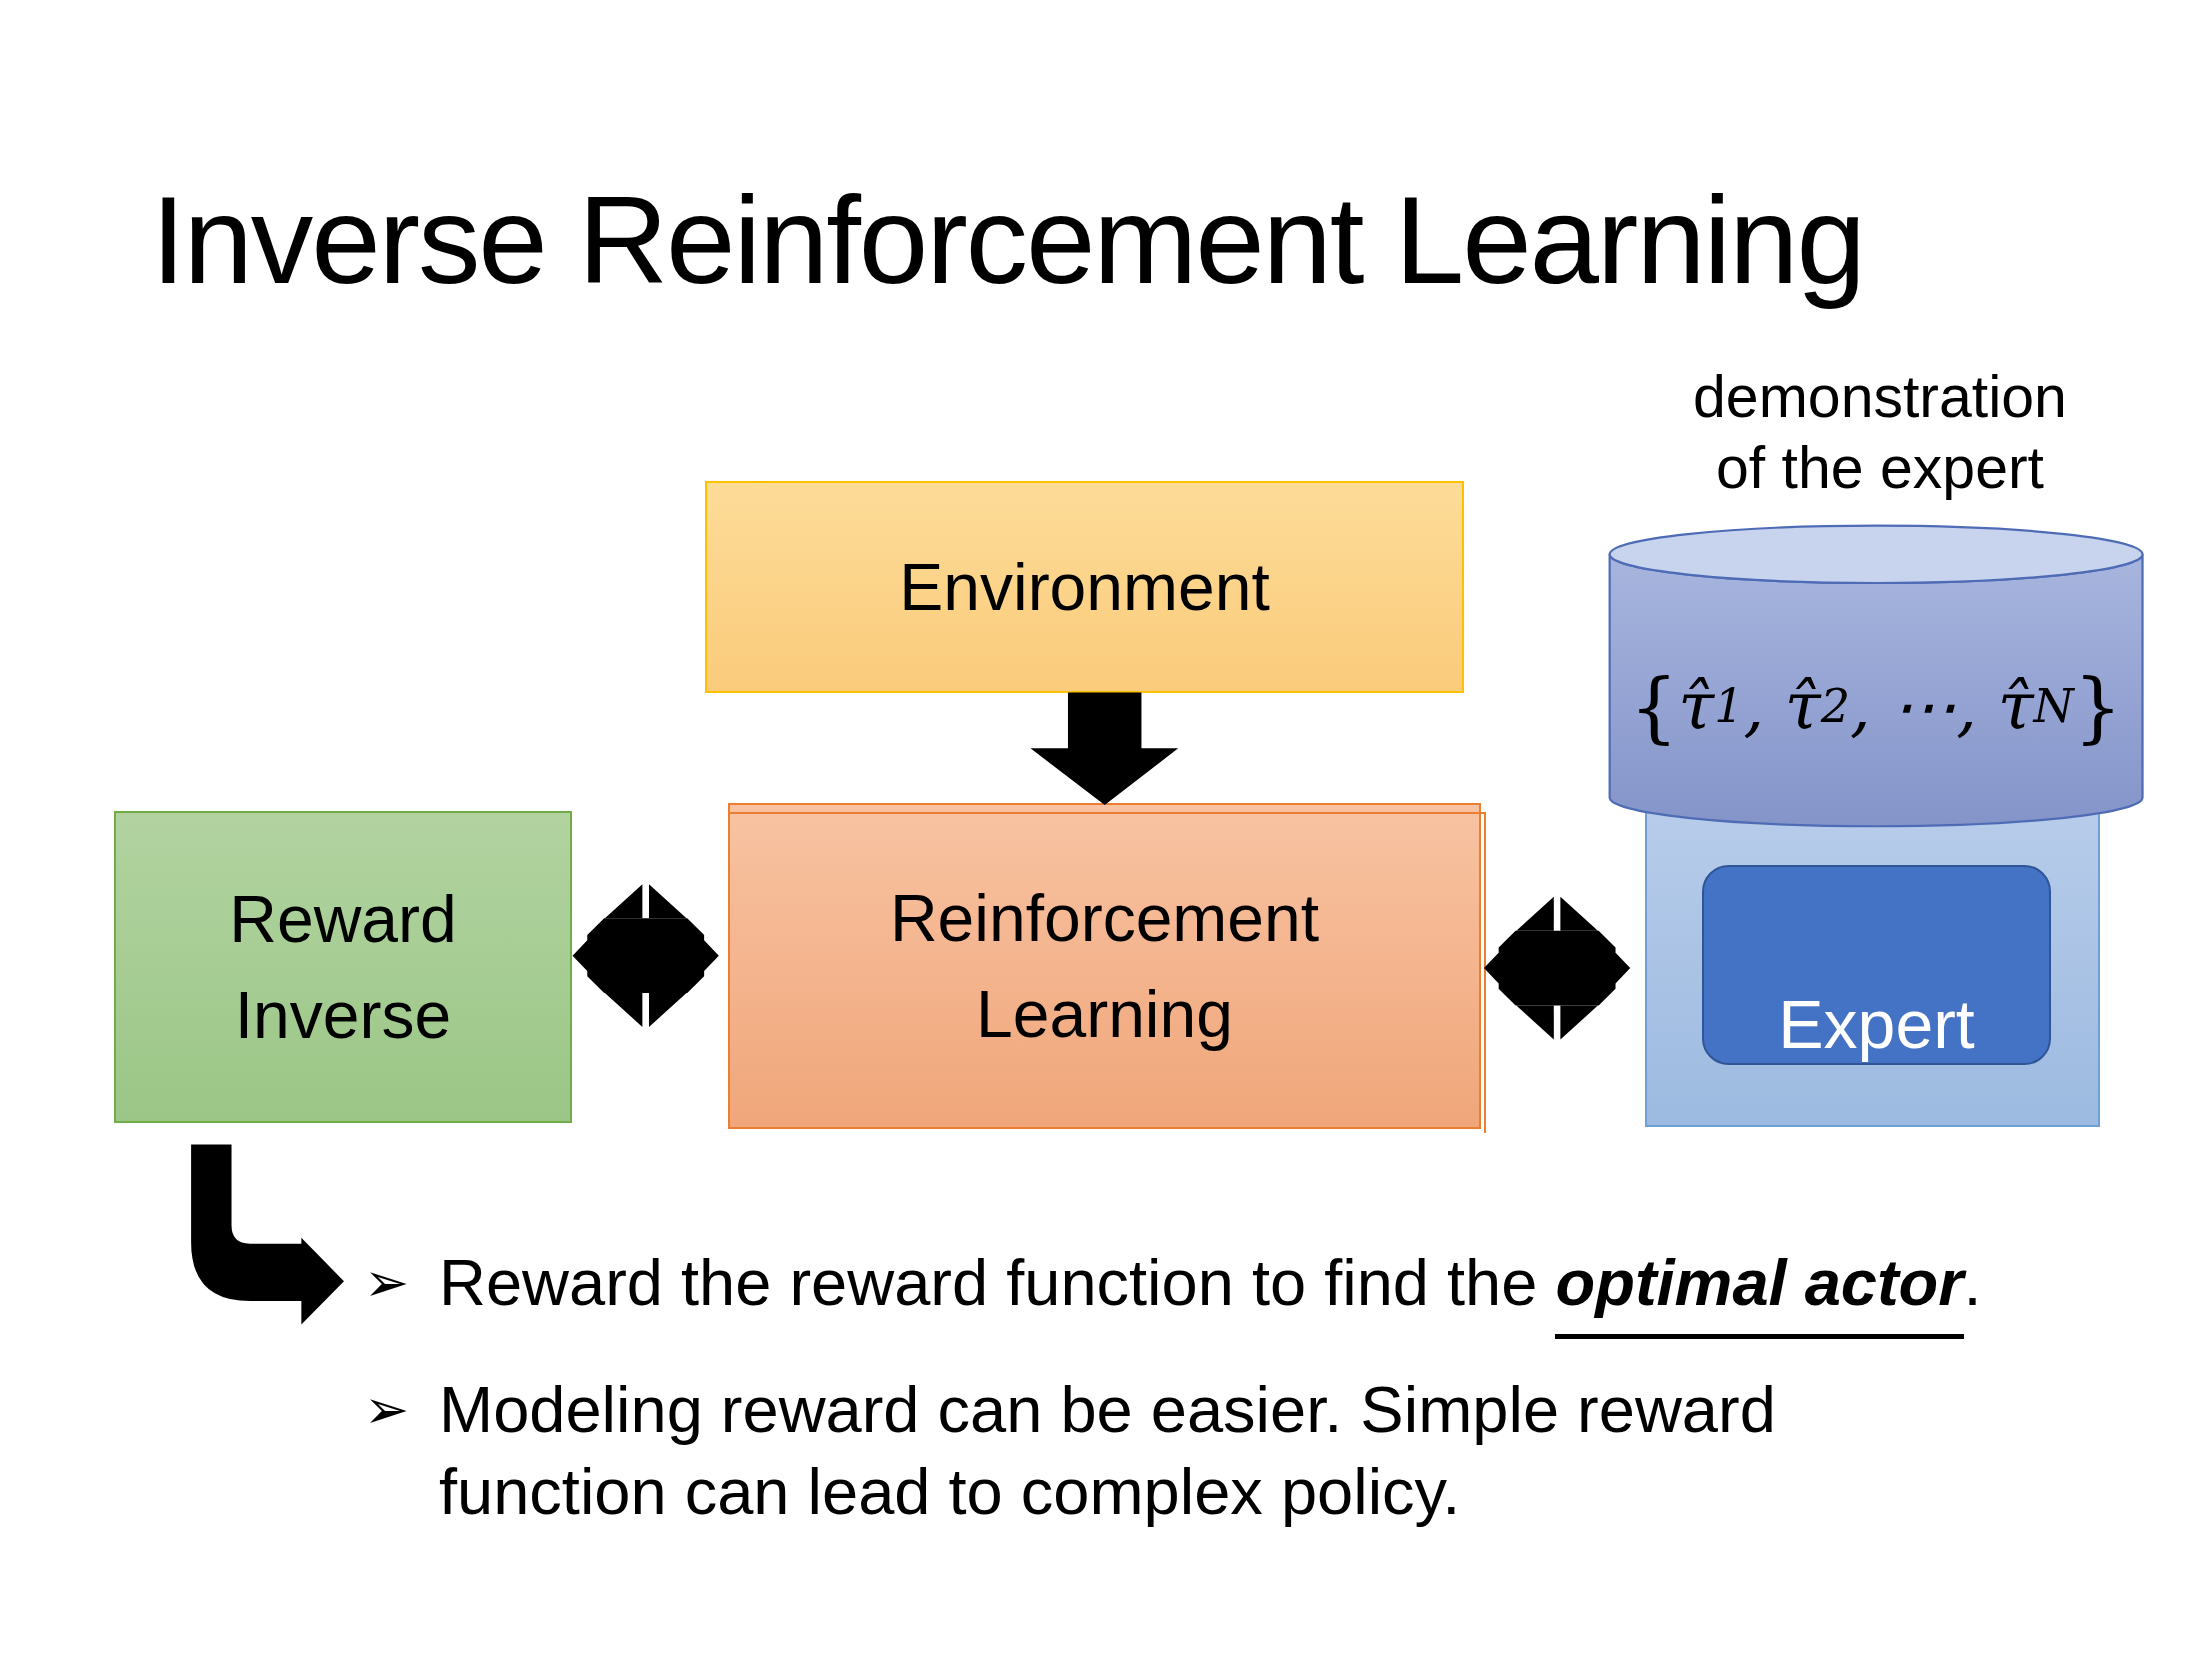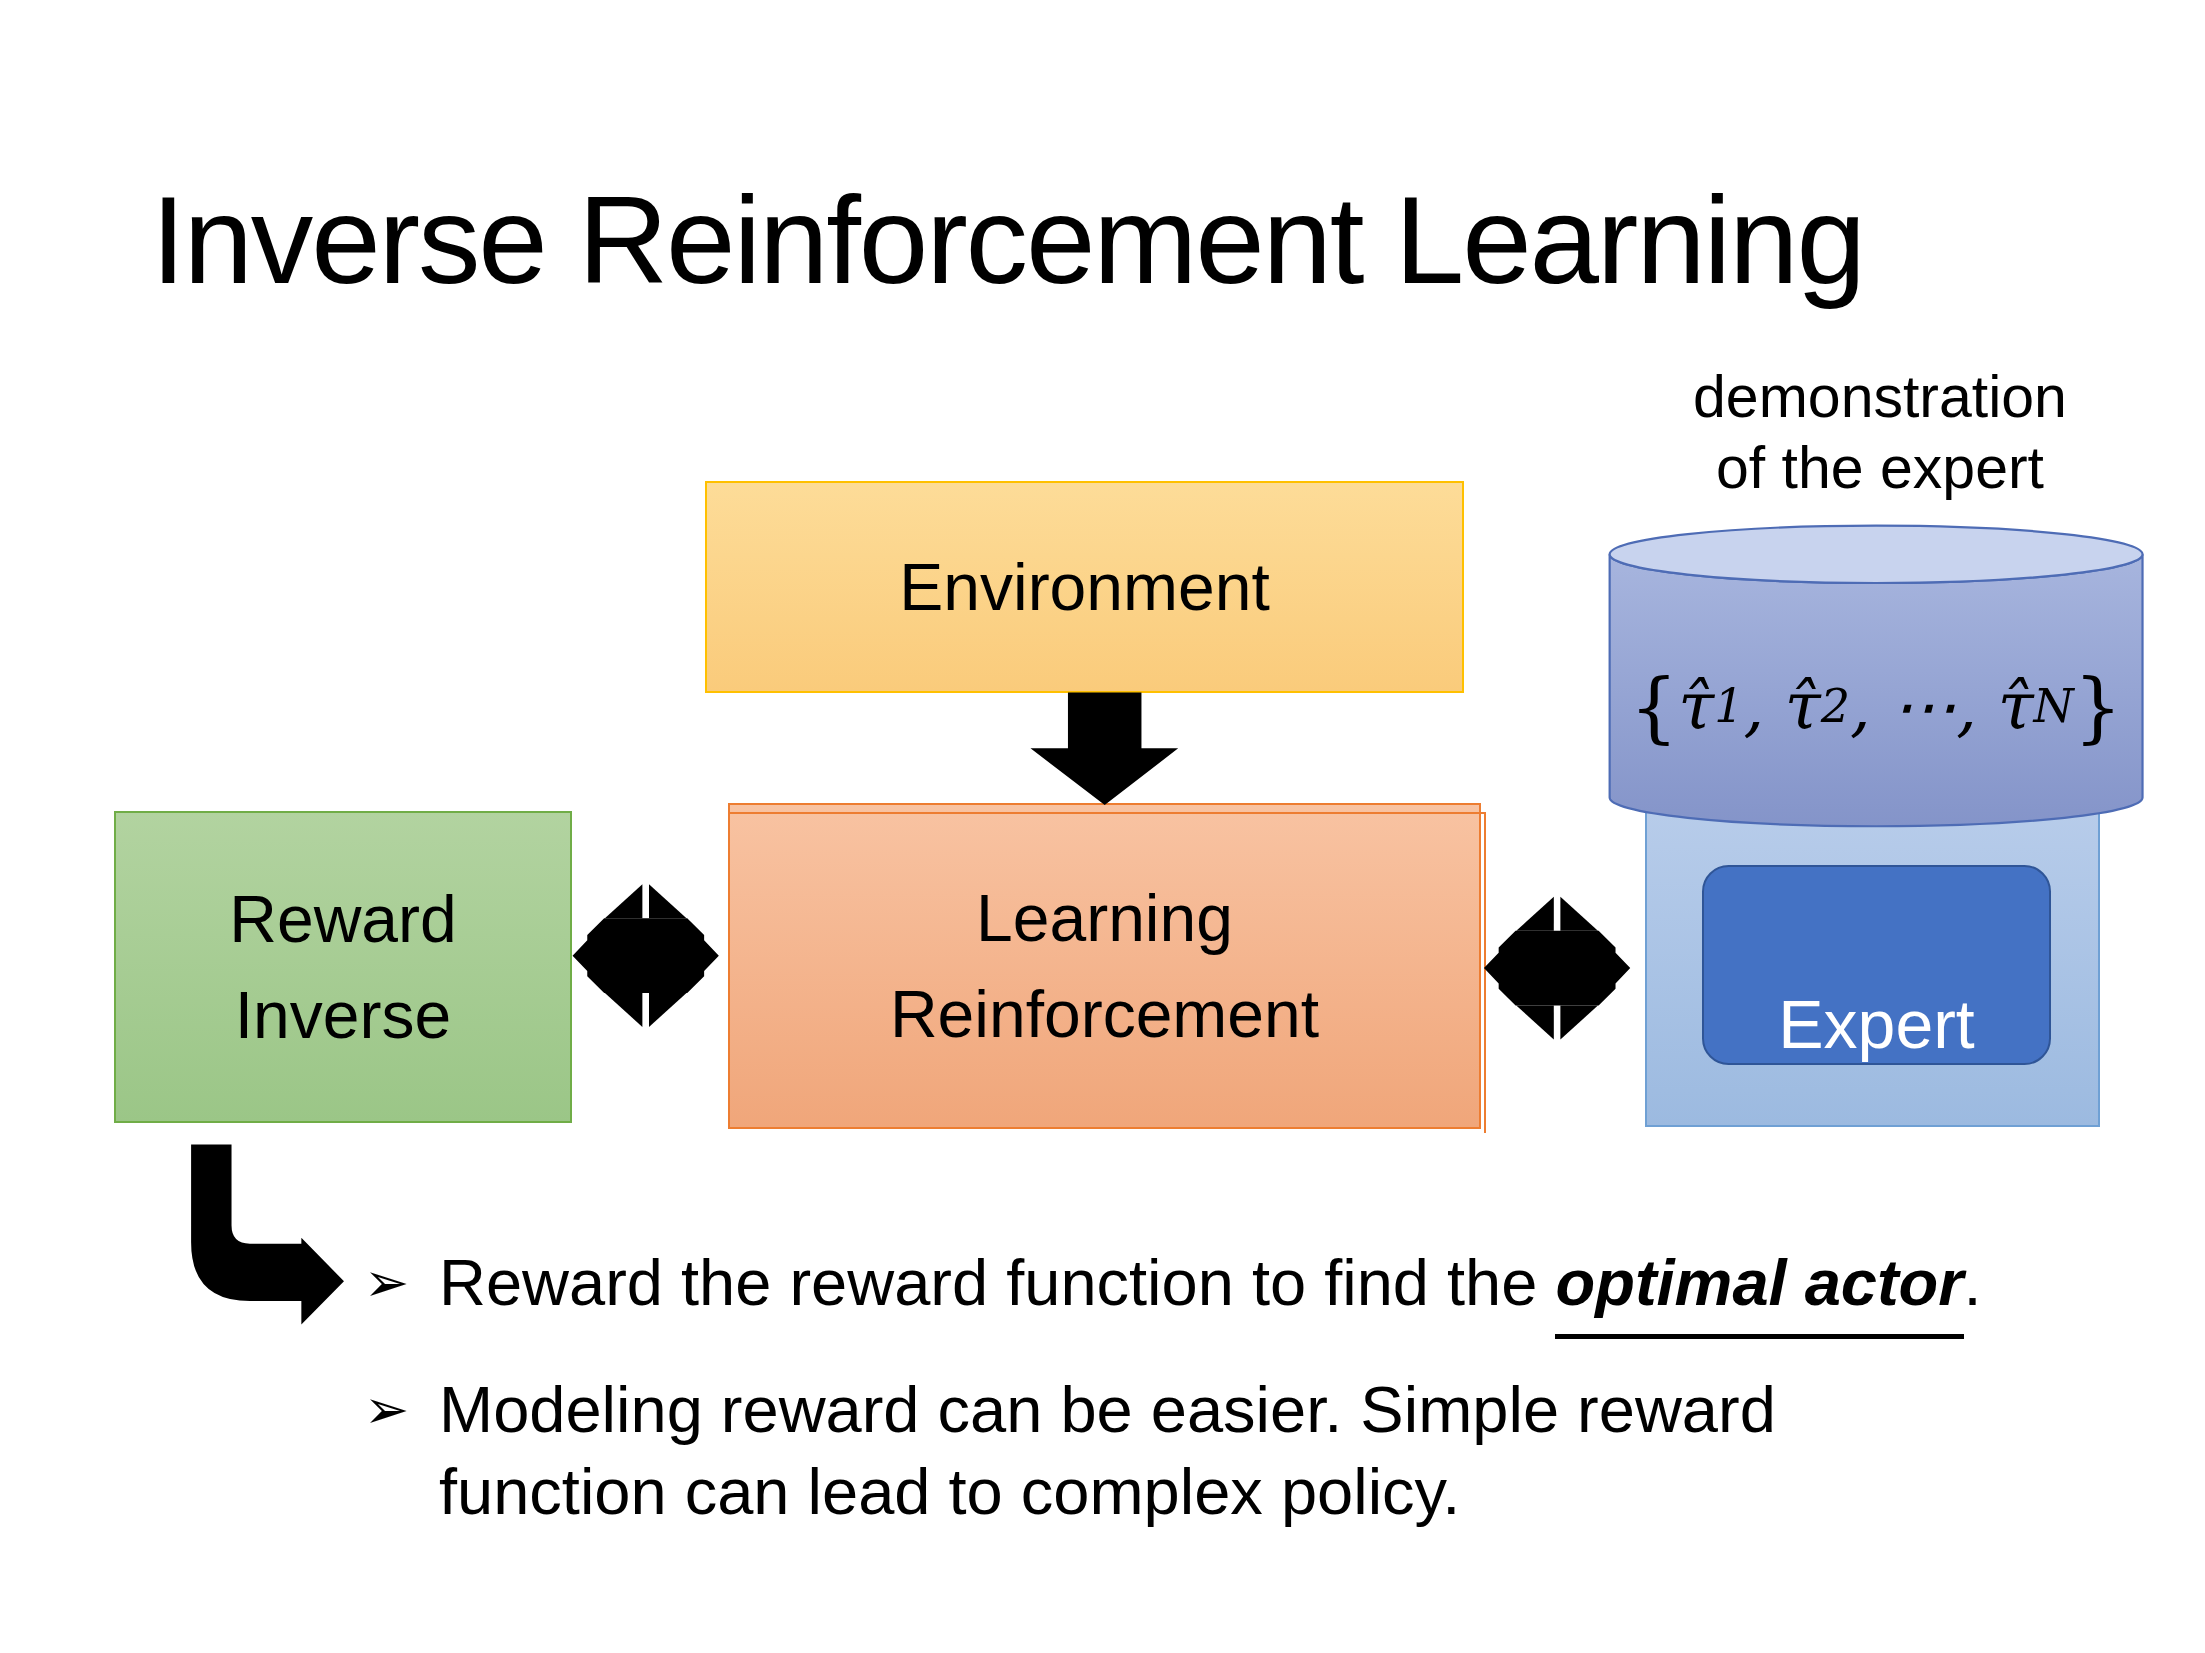--- a/index.html
+++ b/index.html
@@ -105,22 +105,22 @@
   <div class="abs box reward-box">
     <div class="lbl">
       <div>Reward</div>
       <div>Inverse</div>
     </div>
   </div>
 
   <div class="abs box rl-box">
     <div class="ghost"></div>
     <div class="lbl">
+      <div>Reinforcement</div>
       <div>Learning</div>
-      <div>Reinforcement</div>
     </div>
   </div>
 
   <div class="abs expert-container"></div>
 
   <svg class="abs cylinder-svg" width="2205" height="1654" viewBox="0 0 3000 2250">
     <defs>
       <linearGradient id="cylBody" x1="0" y1="0" x2="0" y2="1">
         <stop offset="0" stop-color="#A7B5DE"></stop>
         <stop offset="1" stop-color="#8494C9"></stop>

